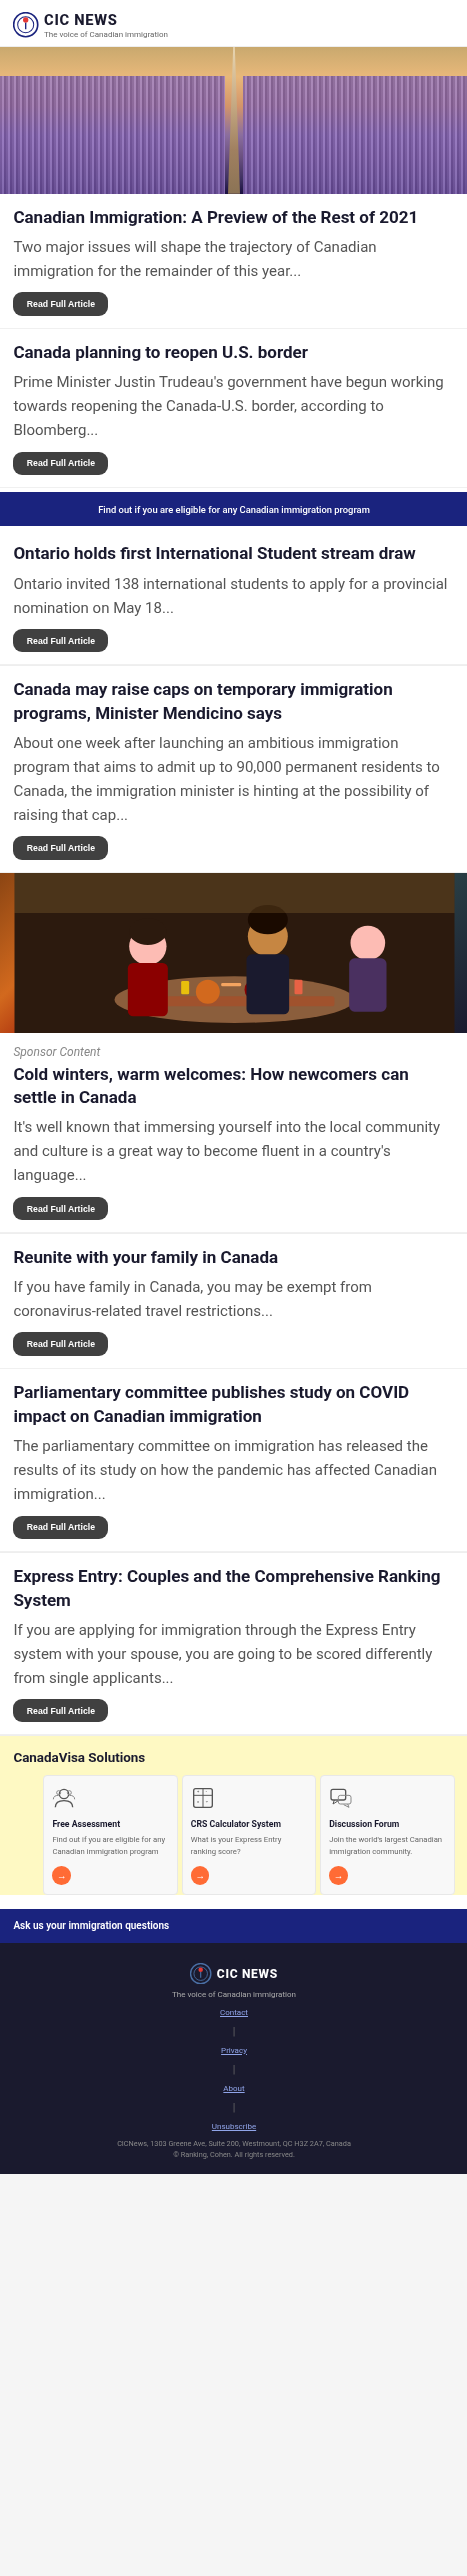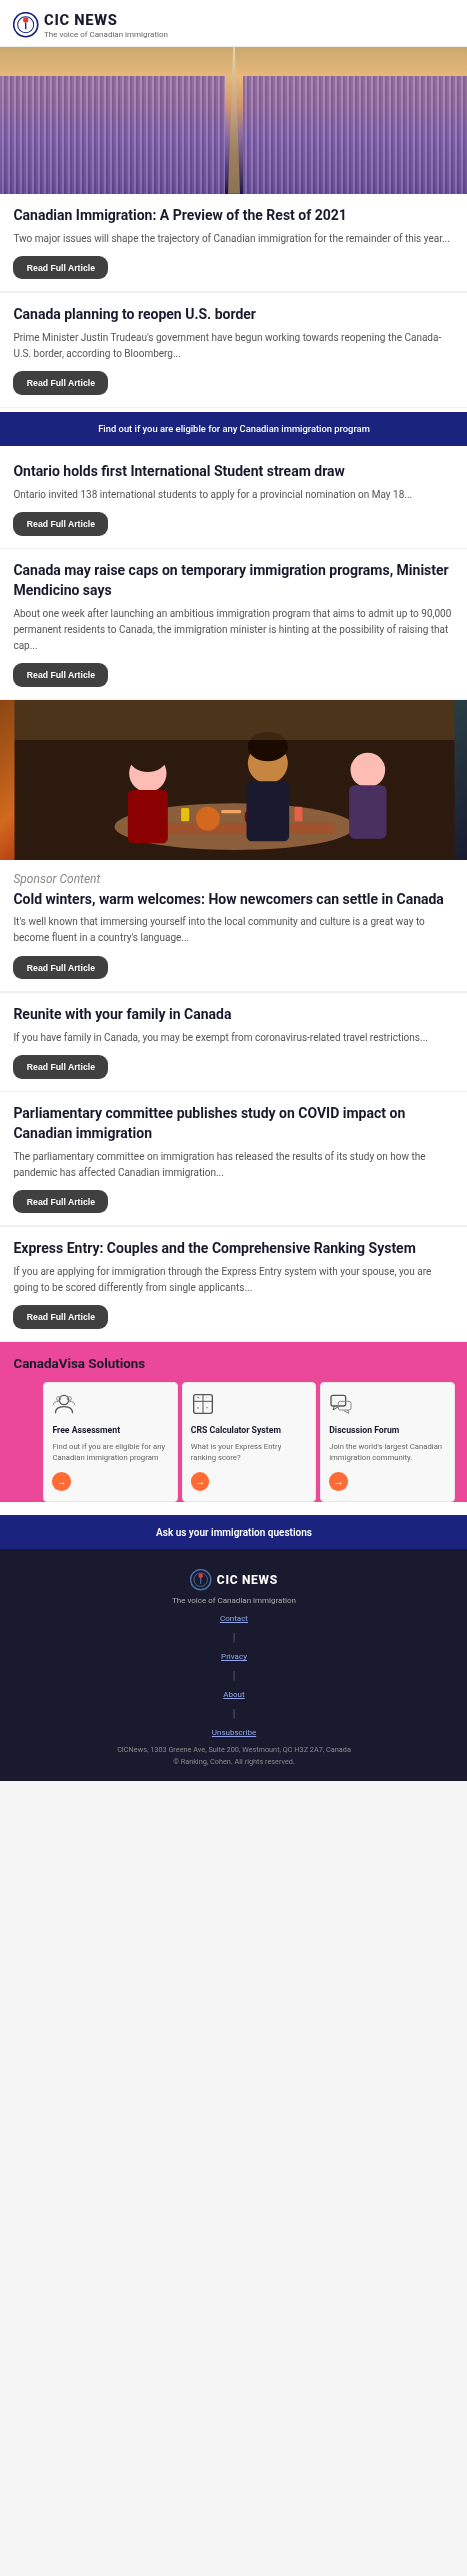--- a/index.html
+++ b/index.html
@@ -89,28 +89,28 @@
       );
       opacity: 0.8;
     }
     
     .article-section {
       padding: 12px 13.4px 6.7px;
       background: #fff;
       border-bottom: 0.7px solid #f0f0f0;
     }
     .article-title {
-      font-size: 14px;
+      font-size: 17px;
       font-weight: 700;
       color: #1a1a2e;
       margin-bottom: 5.3px;
       line-height: 1.4;
     }
     .article-excerpt {
-      font-size: 10px;
+      font-size: 15px;
       color: #555;
       line-height: 1.6;
       margin-bottom: 9.4px;
     }
     .read-btn {
       display: inline-block;
       padding: 6.7px 13.4px;
       background: #404040;
       color: #fff;
       font-size: 8.7px;
@@ -153,21 +153,21 @@
     }
     .sponsor-label {
       font-size: 7.3px;
       color: #888;
       margin-bottom: 2.7px;
       font-style: italic;
     }
     
     .solutions-section {
       padding: 13.4px 13.4px 0;
-      background: #ec4899;
+      background: #fef9c3;
     }
     .solutions-title {
       font-size: 13.4px;
       font-weight: 700;
       color: #1a1a2e;
       margin-bottom: 10.7px;
     }
     .solutions-grid {
       display: flex;
       gap: 4px;
@@ -212,21 +212,21 @@
       align-items: center;
       justify-content: center;
       color: #fff;
       font-size: 9.4px;
       cursor: pointer;
     }
     
     .ask-btn-section {
       padding: 10.7px 13.4px;
       background: #1a237e;
-      text-align: center;
+      text-align: left;
       margin: 0 0 0;
     }
     .ask-btn-text {
       color: #fff;
       font-size: 10px;
       font-weight: 600;
     }
     
     .footer {
       background: #1a1a2e;

